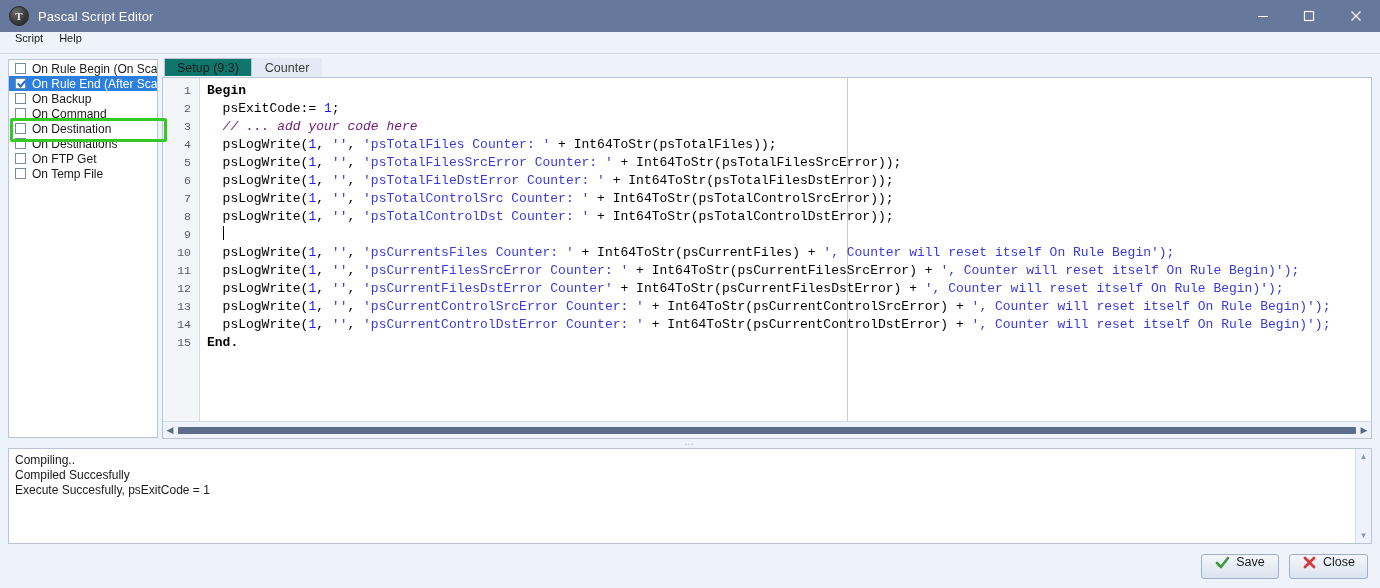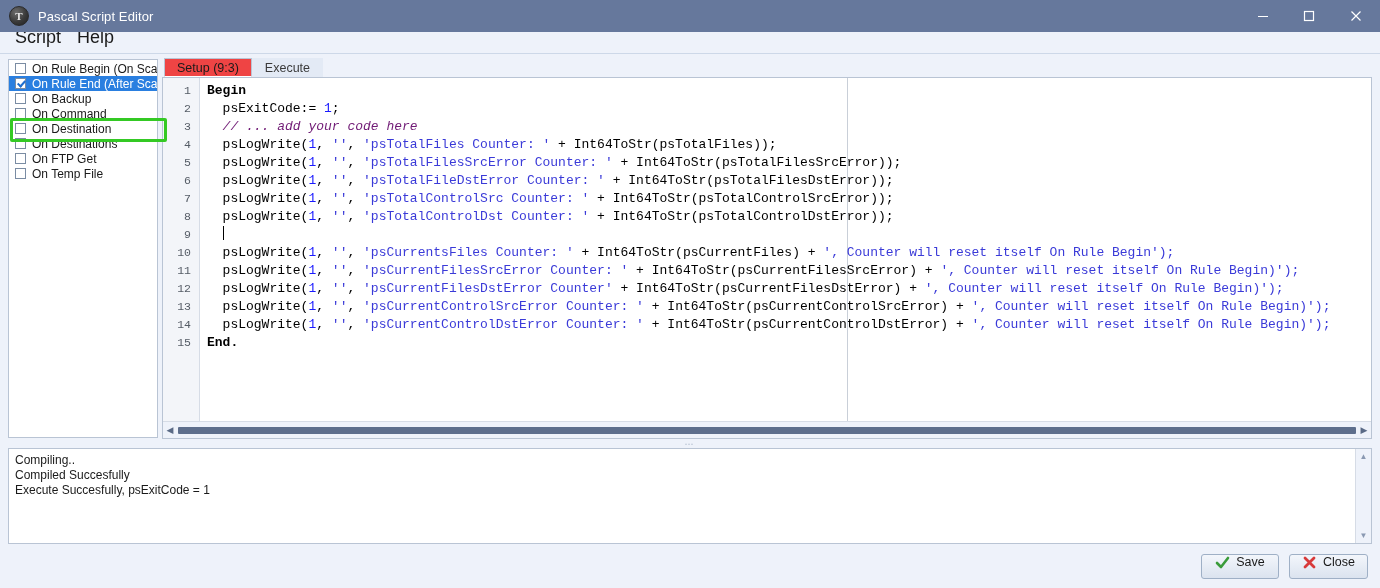--- a/index.html
+++ b/index.html
@@ -61,21 +61,21 @@
   .menubar {
     height: 21px;
     background: #eef2fa;
     display: flex; align-items: center;
     padding-left: 8px;
     flex: 0 0 auto;
     border-bottom: 1px solid #cdd8e8;
   }
   .menu-item {
     padding: 2px 9px 12px 7px;
-    font-size: 18px;
+    font-size: 11px;
     color: #1a1a1a;
   }
 
   
   .body-area {
     flex: 1 1 auto;
     display: flex;
     position: relative;
     padding: 3px 8px 0 8px;
     min-height: 0;
@@ -155,21 +155,21 @@
     height: 19px;
     padding: 0 12px;
     display: flex; align-items: center;
     font-size: 12.5px;
     color: #1a1a1a;
     box-sizing: border-box;
     border: 1px solid transparent;
     border-bottom: none;
   }
   .tab.active {
-    background: #ef4444;
+    background: #0f766e;
     border: 1px solid #b9c4d4;
     border-bottom: 1px solid #ffffff;
     font-weight: normal;
     position: relative; z-index: 2;
   }
   .tab.inactive {
     background: #e3eaf5;
     color: #3a3a3a;
   }
 
@@ -391,21 +391,21 @@
         <div class="list-item">
           <span class="cbox"></span>
           <span>On Temp File</span>
         </div>
       </div>
     <div class="annot-box"></div>
 
     <div class="right-pane">
       <div class="tabstrip" id="tabstrip">
           <div class="tab active">Setup (9:3)</div>
-          <div class="tab inactive">Execute</div>
+          <div class="tab inactive">Counter</div>
         </div>
       <div class="editor-frame">
         <div class="editor-scroll">
           <div class="gutter"></div>
           <div class="guide-line"></div>
           <div class="code" id="code"><div class="code-line"><span class="ln">1</span><span class="tok-kw">Begin</span></div><div class="code-line"><span class="ln">2</span><span class="tok-pl">  psExitCode:= </span><span class="tok-num">1</span><span class="tok-pl">;</span></div><div class="code-line"><span class="ln">3</span><span class="tok-pl">  </span><span class="tok-com">// ... add your code here</span></div><div class="code-line"><span class="ln">4</span><span class="tok-pl">  psLogWrite(</span><span class="tok-num">1</span><span class="tok-pl">, </span><span class="tok-str">''</span><span class="tok-pl">, </span><span class="tok-str">'psTotalFiles Counter: '</span><span class="tok-pl"> + Int64ToStr(psTotalFiles));</span></div><div class="code-line"><span class="ln">5</span><span class="tok-pl">  psLogWrite(</span><span class="tok-num">1</span><span class="tok-pl">, </span><span class="tok-str">''</span><span class="tok-pl">, </span><span class="tok-str">'psTotalFilesSrcError Counter: '</span><span class="tok-pl"> + Int64ToStr(psTotalFilesSrcError));</span></div><div class="code-line"><span class="ln">6</span><span class="tok-pl">  psLogWrite(</span><span class="tok-num">1</span><span class="tok-pl">, </span><span class="tok-str">''</span><span class="tok-pl">, </span><span class="tok-str">'psTotalFileDstError Counter: '</span><span class="tok-pl"> + Int64ToStr(psTotalFilesDstError));</span></div><div class="code-line"><span class="ln">7</span><span class="tok-pl">  psLogWrite(</span><span class="tok-num">1</span><span class="tok-pl">, </span><span class="tok-str">''</span><span class="tok-pl">, </span><span class="tok-str">'psTotalControlSrc Counter: '</span><span class="tok-pl"> + Int64ToStr(psTotalControlSrcError));</span></div><div class="code-line"><span class="ln">8</span><span class="tok-pl">  psLogWrite(</span><span class="tok-num">1</span><span class="tok-pl">, </span><span class="tok-str">''</span><span class="tok-pl">, </span><span class="tok-str">'psTotalControlDst Counter: '</span><span class="tok-pl"> + Int64ToStr(psTotalControlDstError));</span></div><div class="code-line"><span class="ln">9</span><span class="tok-pl">  </span><span class="caret"></span></div><div class="code-line"><span class="ln">10</span><span class="tok-pl">  psLogWrite(</span><span class="tok-num">1</span><span class="tok-pl">, </span><span class="tok-str">''</span><span class="tok-pl">, </span><span class="tok-str">'psCurrentsFiles Counter: '</span><span class="tok-pl"> + Int64ToStr(psCurrentFiles) + </span><span class="tok-str">', Counter will reset itself On Rule Begin');</span></div><div class="code-line"><span class="ln">11</span><span class="tok-pl">  psLogWrite(</span><span class="tok-num">1</span><span class="tok-pl">, </span><span class="tok-str">''</span><span class="tok-pl">, </span><span class="tok-str">'psCurrentFilesSrcError Counter: '</span><span class="tok-pl"> + Int64ToStr(psCurrentFilesSrcError) + </span><span class="tok-str">', Counter will reset itself On Rule Begin)');</span></div><div class="code-line"><span class="ln">12</span><span class="tok-pl">  psLogWrite(</span><span class="tok-num">1</span><span class="tok-pl">, </span><span class="tok-str">''</span><span class="tok-pl">, </span><span class="tok-str">'psCurrentFilesDstError Counter'</span><span class="tok-pl"> + Int64ToStr(psCurrentFilesDstError) + </span><span class="tok-str">', Counter will reset itself On Rule Begin)');</span></div><div class="code-line"><span class="ln">13</span><span class="tok-pl">  psLogWrite(</span><span class="tok-num">1</span><span class="tok-pl">, </span><span class="tok-str">''</span><span class="tok-pl">, </span><span class="tok-str">'psCurrentControlSrcError Counter: '</span><span class="tok-pl"> + Int64ToStr(psCurrentControlSrcError) + </span><span class="tok-str">', Counter will reset itself On Rule Begin)');</span></div><div class="code-line"><span class="ln">14</span><span class="tok-pl">  psLogWrite(</span><span class="tok-num">1</span><span class="tok-pl">, </span><span class="tok-str">''</span><span class="tok-pl">, </span><span class="tok-str">'psCurrentControlDstError Counter: '</span><span class="tok-pl"> + Int64ToStr(psCurrentControlDstError) + </span><span class="tok-str">', Counter will reset itself On Rule Begin)');</span></div><div class="code-line"><span class="ln">15</span><span class="tok-kw">End.</span></div></div>
         </div>
         <div class="hscroll">
           <div class="sb-arrow">◀</div>
           <div class="hthumb"></div>

